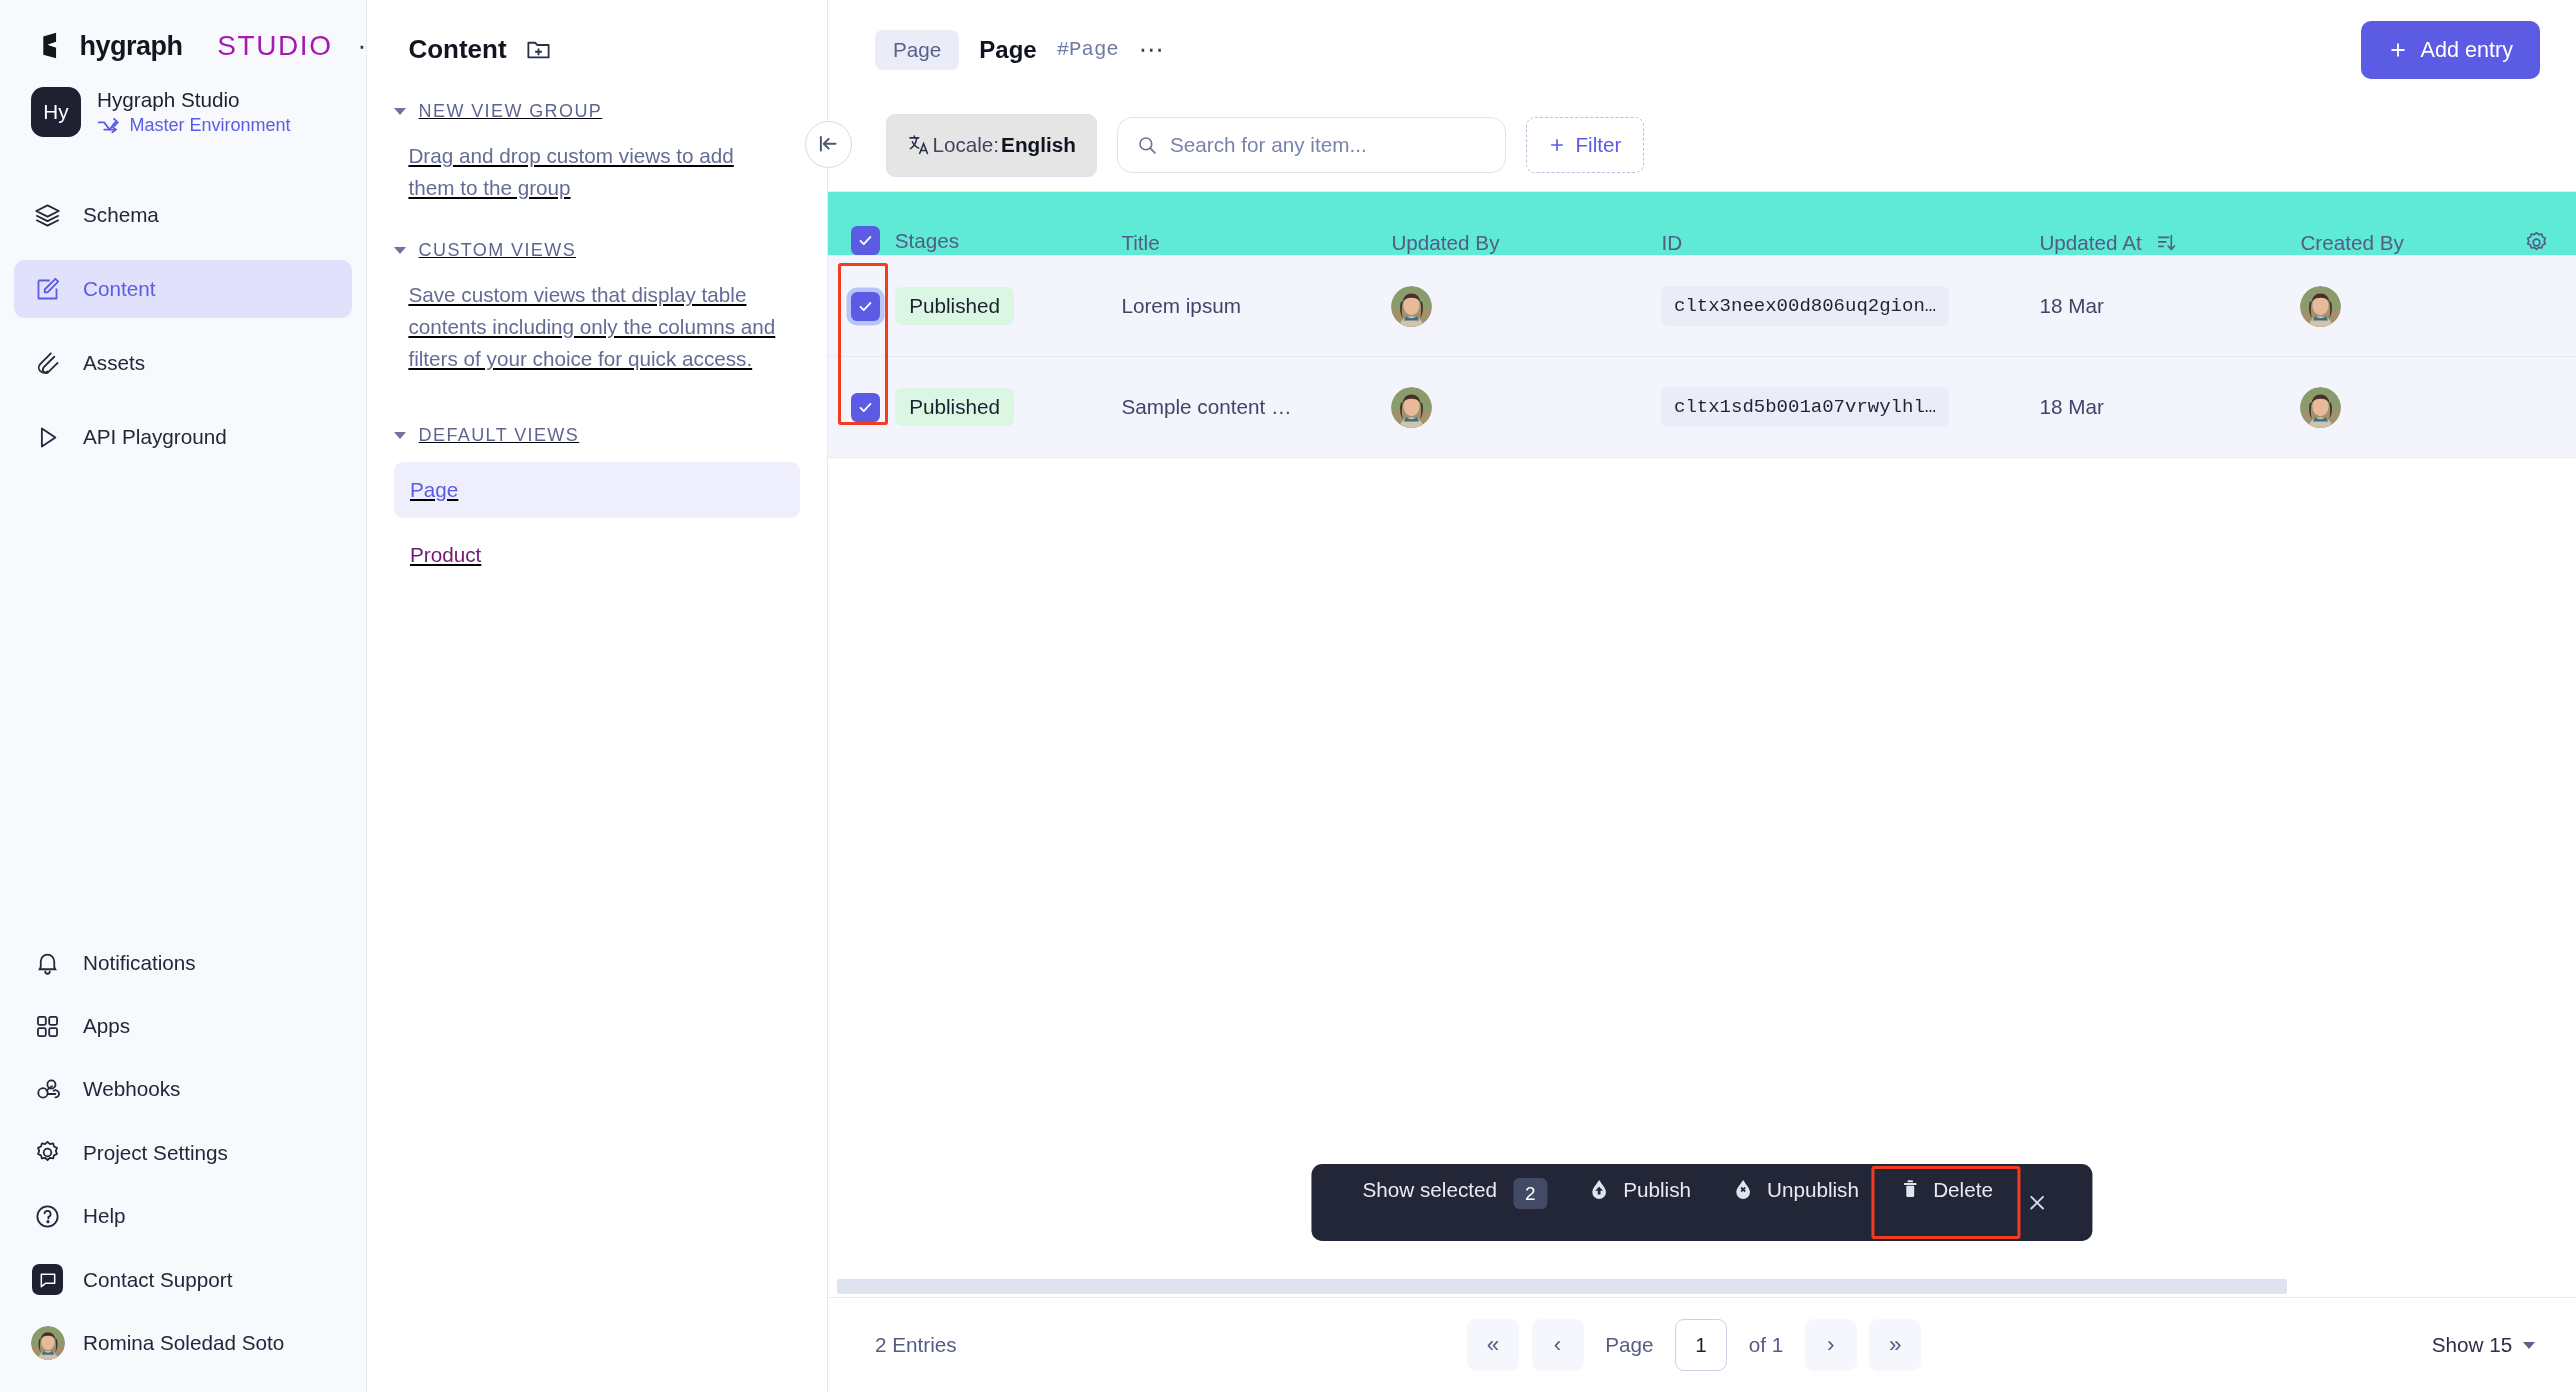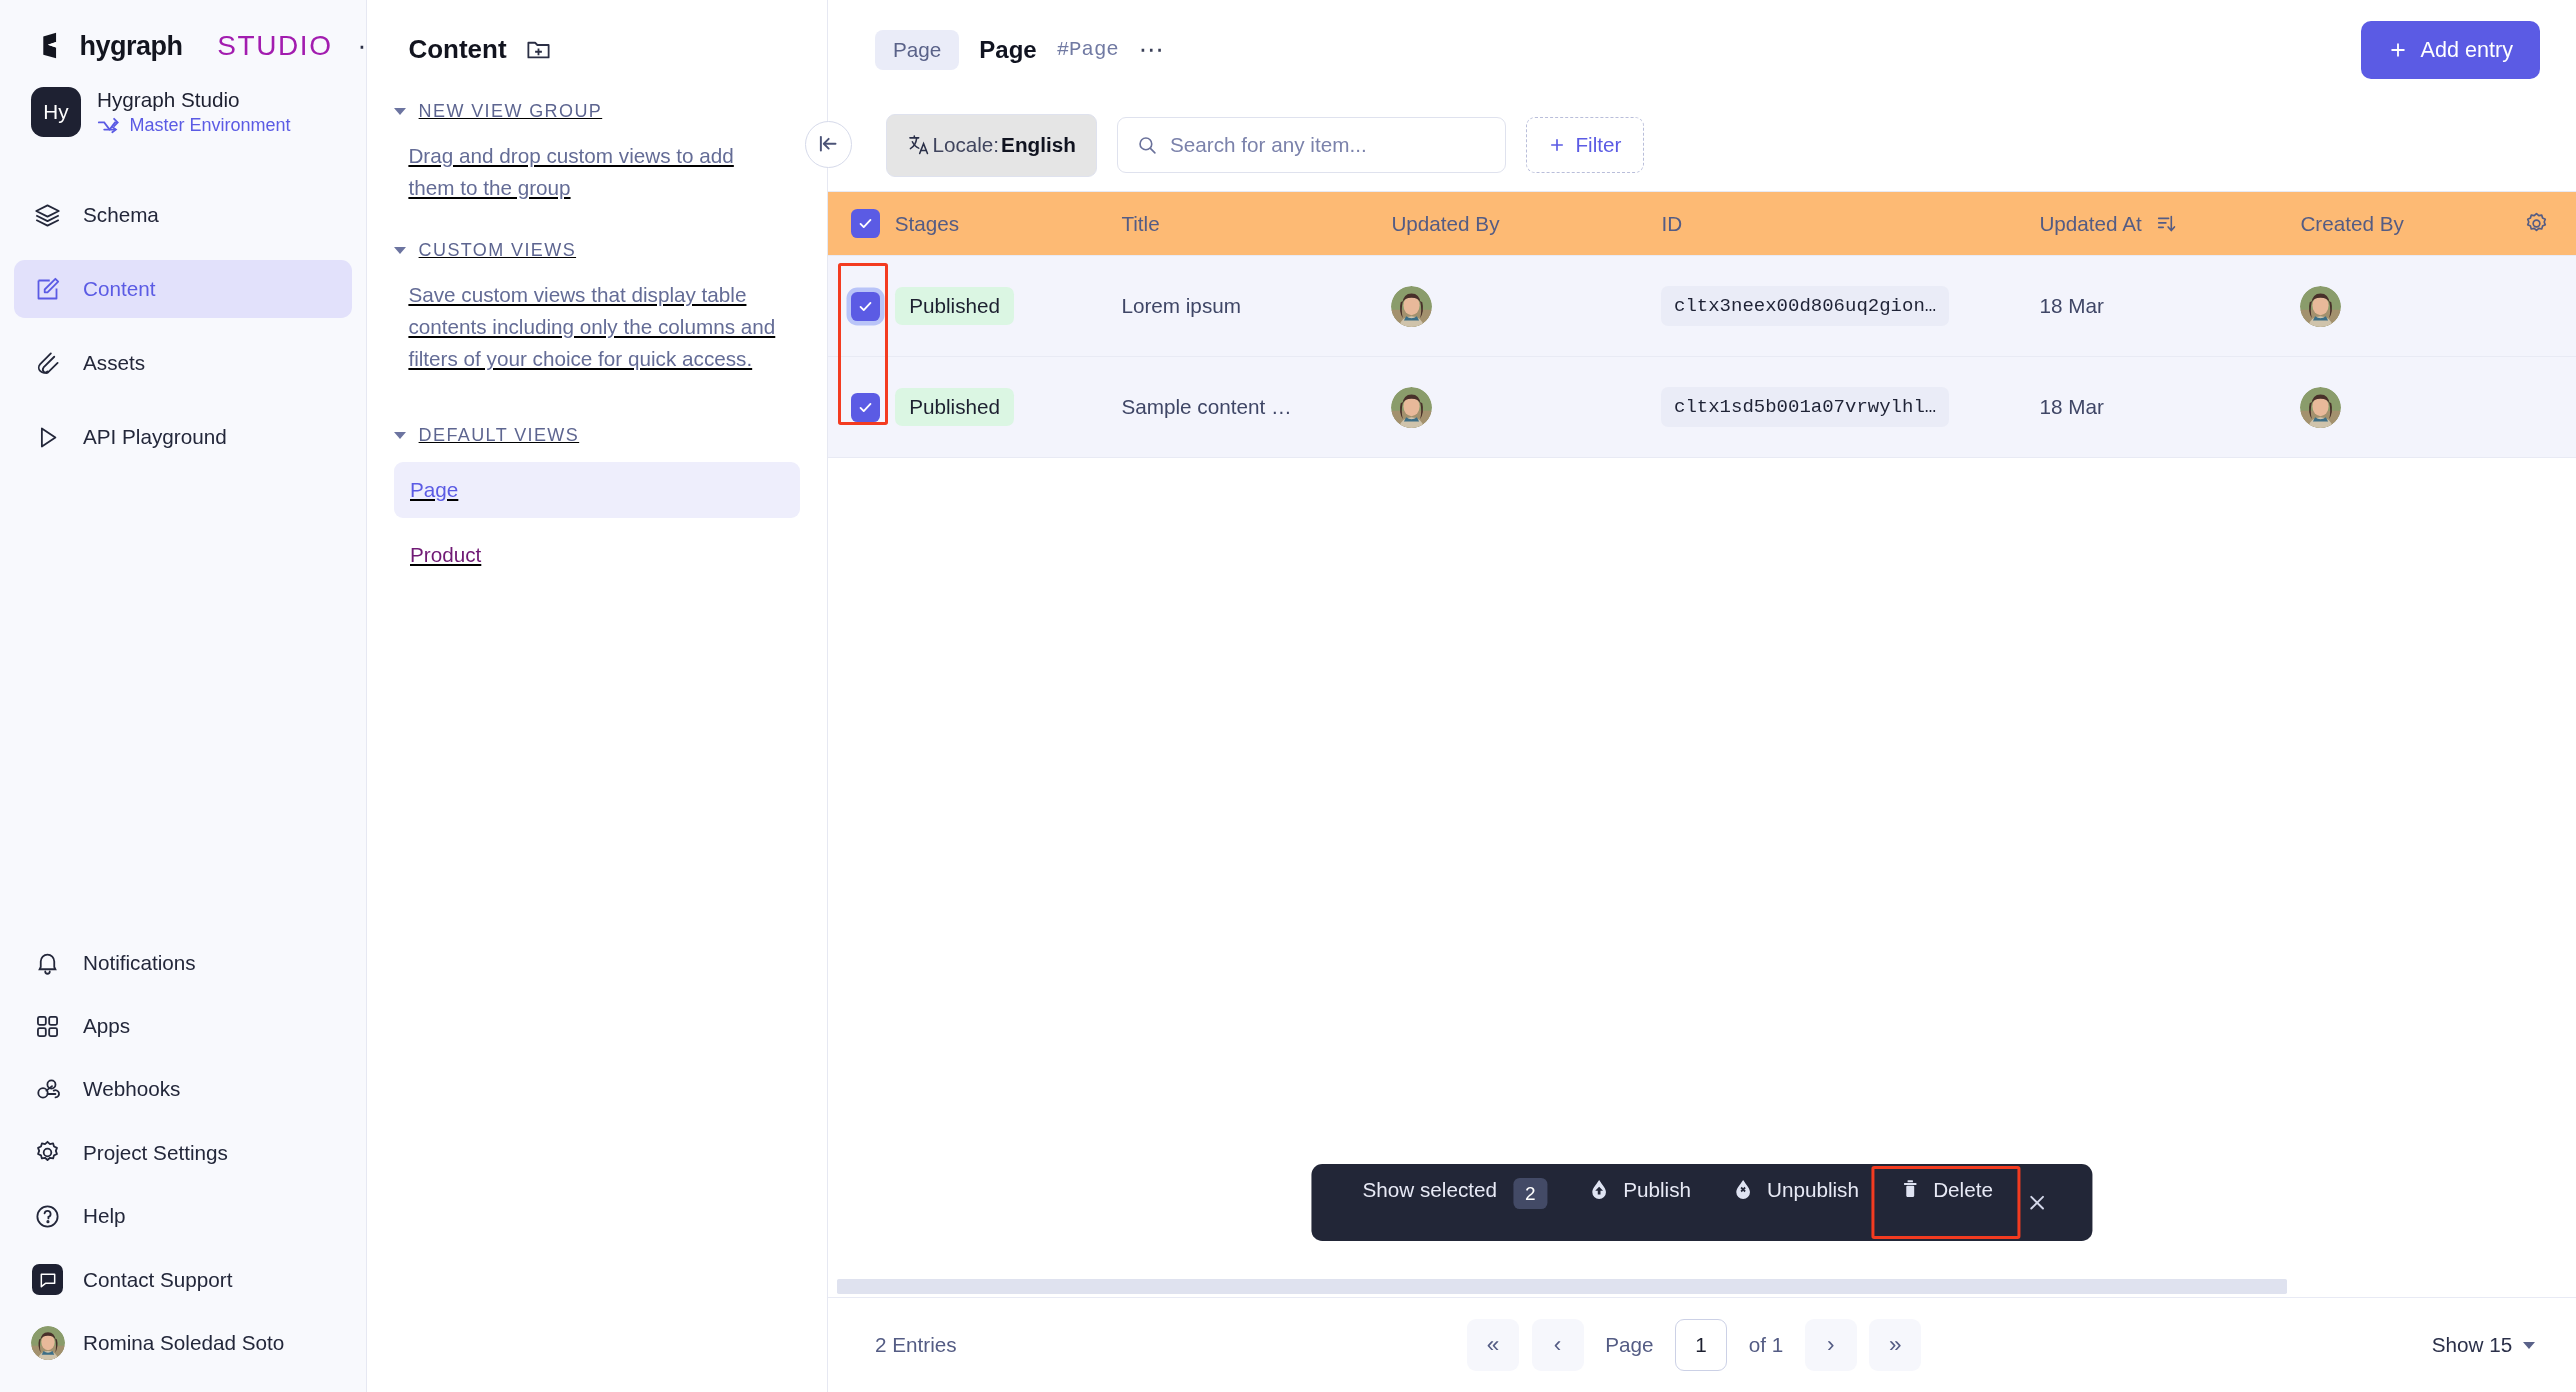--- a/index.html
+++ b/index.html
@@ -119,39 +119,39 @@
     display: flex; align-items: center; justify-content: center; cursor: pointer; z-index: 5;
   }
   .locale-box {
     display: flex; align-items: center; gap: 2px; height: 63px;
     border: 0.9px solid #dfe2ee; border-radius: 9px; padding: 0 20px; background: #e5e5e5; cursor: pointer;
   }
   .locale-label { font-size: 20.7px; color: #40455e; }
   .locale-value { font-size: 20.7px; color: #101320; font-weight: 700; }
   .search-box {
     display: flex; align-items: center; gap: 12.6px; height: 56px; width: 389px;
-    border: 0.9px solid #dfe2ee; border-radius: 9px; padding: 0 18px; background: #fff;
+    border: 0.9px solid #dfe2ee; border-radius: 15px; padding: 0 18px; background: #fff;
   }
   .search-input {
     border: 0; outline: 0; font-size: 20.7px; color: #6a719a; width: 100%;
     background: transparent; font-family: "Liberation Sans", sans-serif;
   }
   .search-input::placeholder { color: #7b82ab; }
   .filter-btn {
     display: flex; align-items: center; gap: 9px; height: 56px;
     border: 0.9px dashed #b9beda; border-radius: 9px; padding: 0 21.6px;
     color: #5b5be4; font-size: 20.7px; background: #fff; cursor: pointer;
     font-family: "Liberation Sans", sans-serif;
   }
 
   
   .tablewrap { flex: 1 1 auto; position: relative; overflow: hidden; background: #fff; }
   .thead {
-    display: flex; align-items: center; height: 65px;
-    background: #fdba74; border-top: 0.9px solid #e8eaf4; border-bottom: 0.9px solid #e8eaf4;
+    display: flex; align-items: flex-end; height: 65px;
+    background: #5eead4; border-top: 0.9px solid #e8eaf4; border-bottom: 0.9px solid #e8eaf4;
     padding-left: 23.4px; position: relative;
   }
   .th { font-size: 20.7px; color: #545c84; display: flex; align-items: center; gap: 14.4px; }
   .c-stages { width: 270px; flex: 0 0 270px; }
   .c-title  { width: 270px; flex: 0 0 270px; }
   .c-upby   { width: 270px; flex: 0 0 270px; }
   .c-id     { width: 378px; flex: 0 0 378px; }
   .c-upat   { width: 261px; flex: 0 0 261px; }
   .c-crby   { width: 216px; flex: 0 0 216px; }
   .gear-cell { margin-left: auto; padding-right: 27px; display:flex; align-items:center; }

